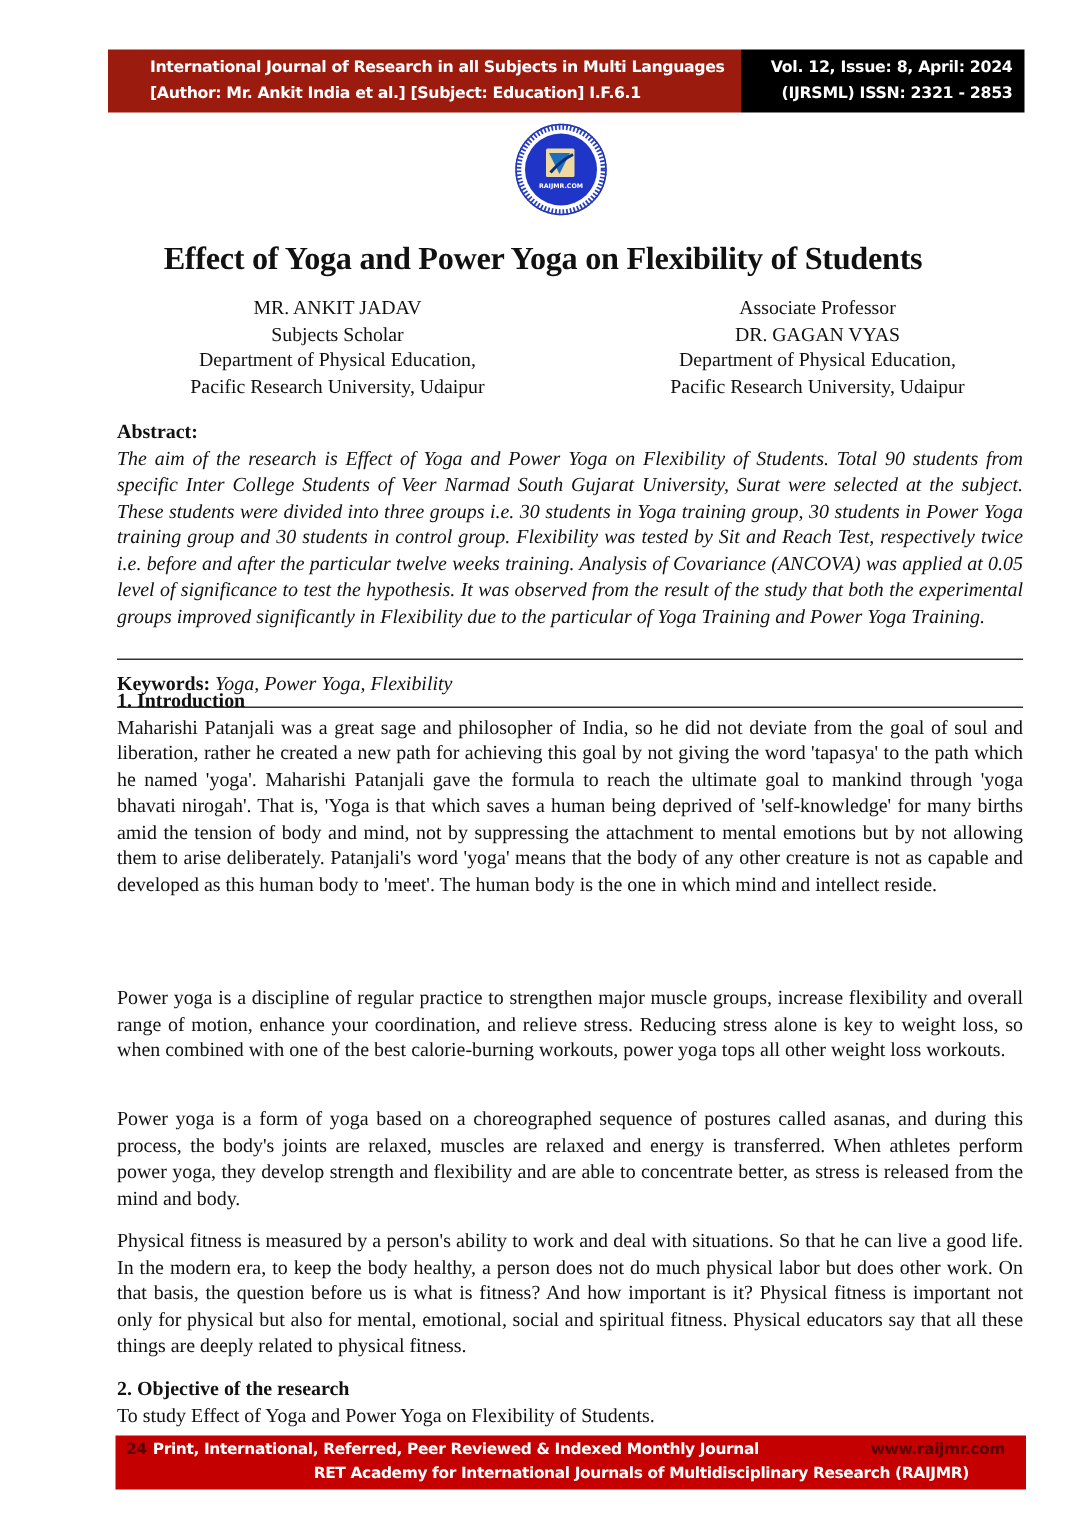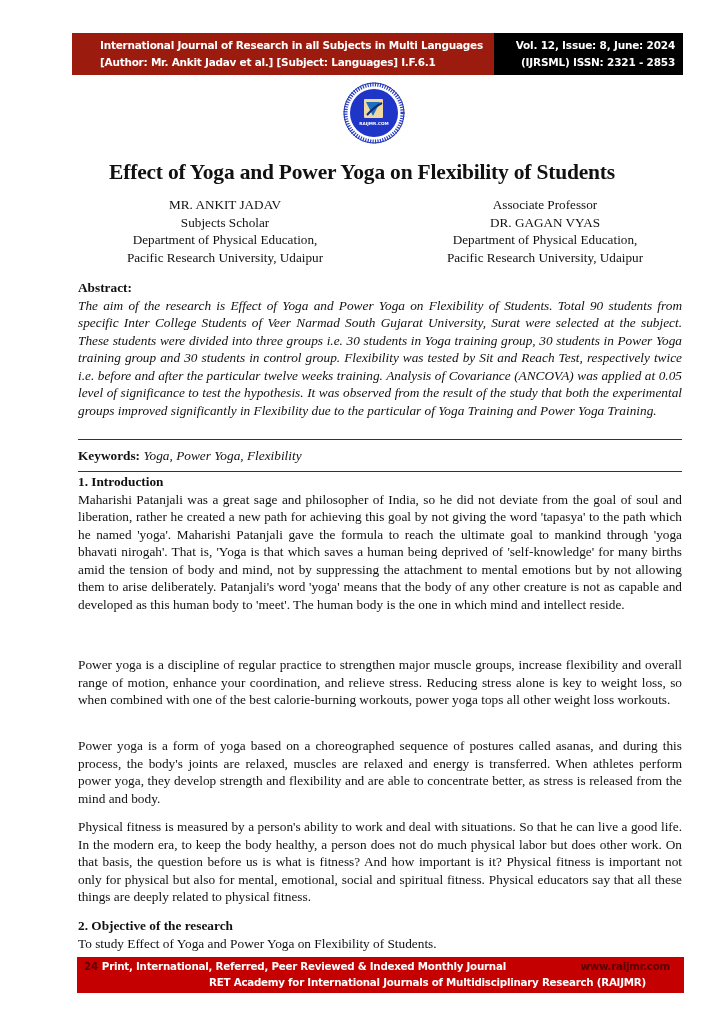--- a/index.html
+++ b/index.html
@@ -35,24 +35,24 @@
   .ftr .pg { color:#5a0000; margin-right:4px; }
   .ftr .url { position:absolute; right:14px; top:3px; color:#5a0000; }
   .ftr .l2 { position:absolute; left:0; width:607px; top:19px; text-align:center;margin-left:47px; }
 </style>
 </head>
 <body>
 
 <div class="hdr">
   <div class="hdr-left">
     <div>International Journal of Research in all Subjects in Multi Languages</div>
-    <div>[Author: Mr. Ankit Jadav et al.] [Subject: Languages] I.F.6.1</div>
+    <div>[Author: Mr. Ankit India et al.] [Subject: Education] I.F.6.1</div>
   </div>
   <div class="hdr-right">
-    <div>Vol. 12, Issue: 8, June: 2024</div>
+    <div>Vol. 12, Issue: 8, April: 2024</div>
     <div>(IJRSML) ISSN: 2321 - 2853</div>
   </div>
 </div>
 
 <div class="logo">
   <svg width="62" height="62" viewBox="0 0 62 62">
     <circle cx="31" cy="31" r="30" fill="#ffffff" stroke="#1a2fa8" stroke-width="1"></circle>
     <circle cx="31" cy="31" r="28.5" fill="none" stroke="#2a3fc0" stroke-width="4" stroke-dasharray="1.2 1.3"></circle>
     <circle cx="31" cy="31" r="24" fill="#1e35c8"></circle>
     <rect x="21" y="17" width="19" height="19" rx="1" fill="#f0d9a0"></rect>
@@ -85,21 +85,21 @@
 
 <div class="rule" style="top:439px;"></div>
 
 <div class="block" style="top:447px;">
   <span class="lbl">Keywords:</span>
   <span class="italic">Yoga, Power Yoga, Flexibility</span>
 </div>
 
 <div class="rule" style="top:471px;"></div>
 
-<div class="block" style="top:473px;">
+<div class="block" style="top:458px;">
   <div class="lbl">1. Introduction</div>
   <div>Maharishi Patanjali was a great sage and philosopher of India, so he did not deviate from the goal of soul and liberation, rather he created a new path for achieving this goal by not giving the word 'tapasya' to the path which he named 'yoga'. Maharishi Patanjali gave the formula to reach the ultimate goal to mankind through 'yoga bhavati nirogah'. That is, 'Yoga is that which saves a human being deprived of 'self-knowledge' for many births amid the tension of body and mind, not by suppressing the attachment to mental emotions but by not allowing them to arise deliberately. Patanjali's word 'yoga' means that the body of any other creature is not as capable and developed as this human body to 'meet'. The human body is the one in which mind and intellect reside.</div>
 </div>
 <div class="block" style="top:656px;">Power yoga is a discipline of regular practice to strengthen major muscle groups, increase flexibility and overall range of motion, enhance your coordination, and relieve stress. Reducing stress alone is key to weight loss, so when combined with one of the best calorie-burning workouts, power yoga tops all other weight loss workouts.</div>
 <div class="block" style="top:737px;">Power yoga is a form of yoga based on a choreographed sequence of postures called asanas, and during this process, the body's joints are relaxed, muscles are relaxed and energy is transferred. When athletes perform power yoga, they develop strength and flexibility and are able to concentrate better, as stress is released from the mind and body.</div>
 <div class="block" style="top:818px;">Physical fitness is measured by a person's ability to work and deal with situations. So that he can live a good life. In the modern era, to keep the body healthy, a person does not do much physical labor but does other work. On that basis, the question before us is what is fitness? And how important is it? Physical fitness is important not only for physical but also for mental, emotional, social and spiritual fitness. Physical educators say that all these things are deeply related to physical fitness.</div>
 
 <div class="block" style="top:917px;">
   <div class="lbl">2. Objective of the research</div>
   <div>To study Effect of Yoga and Power Yoga on Flexibility of Students.</div>

